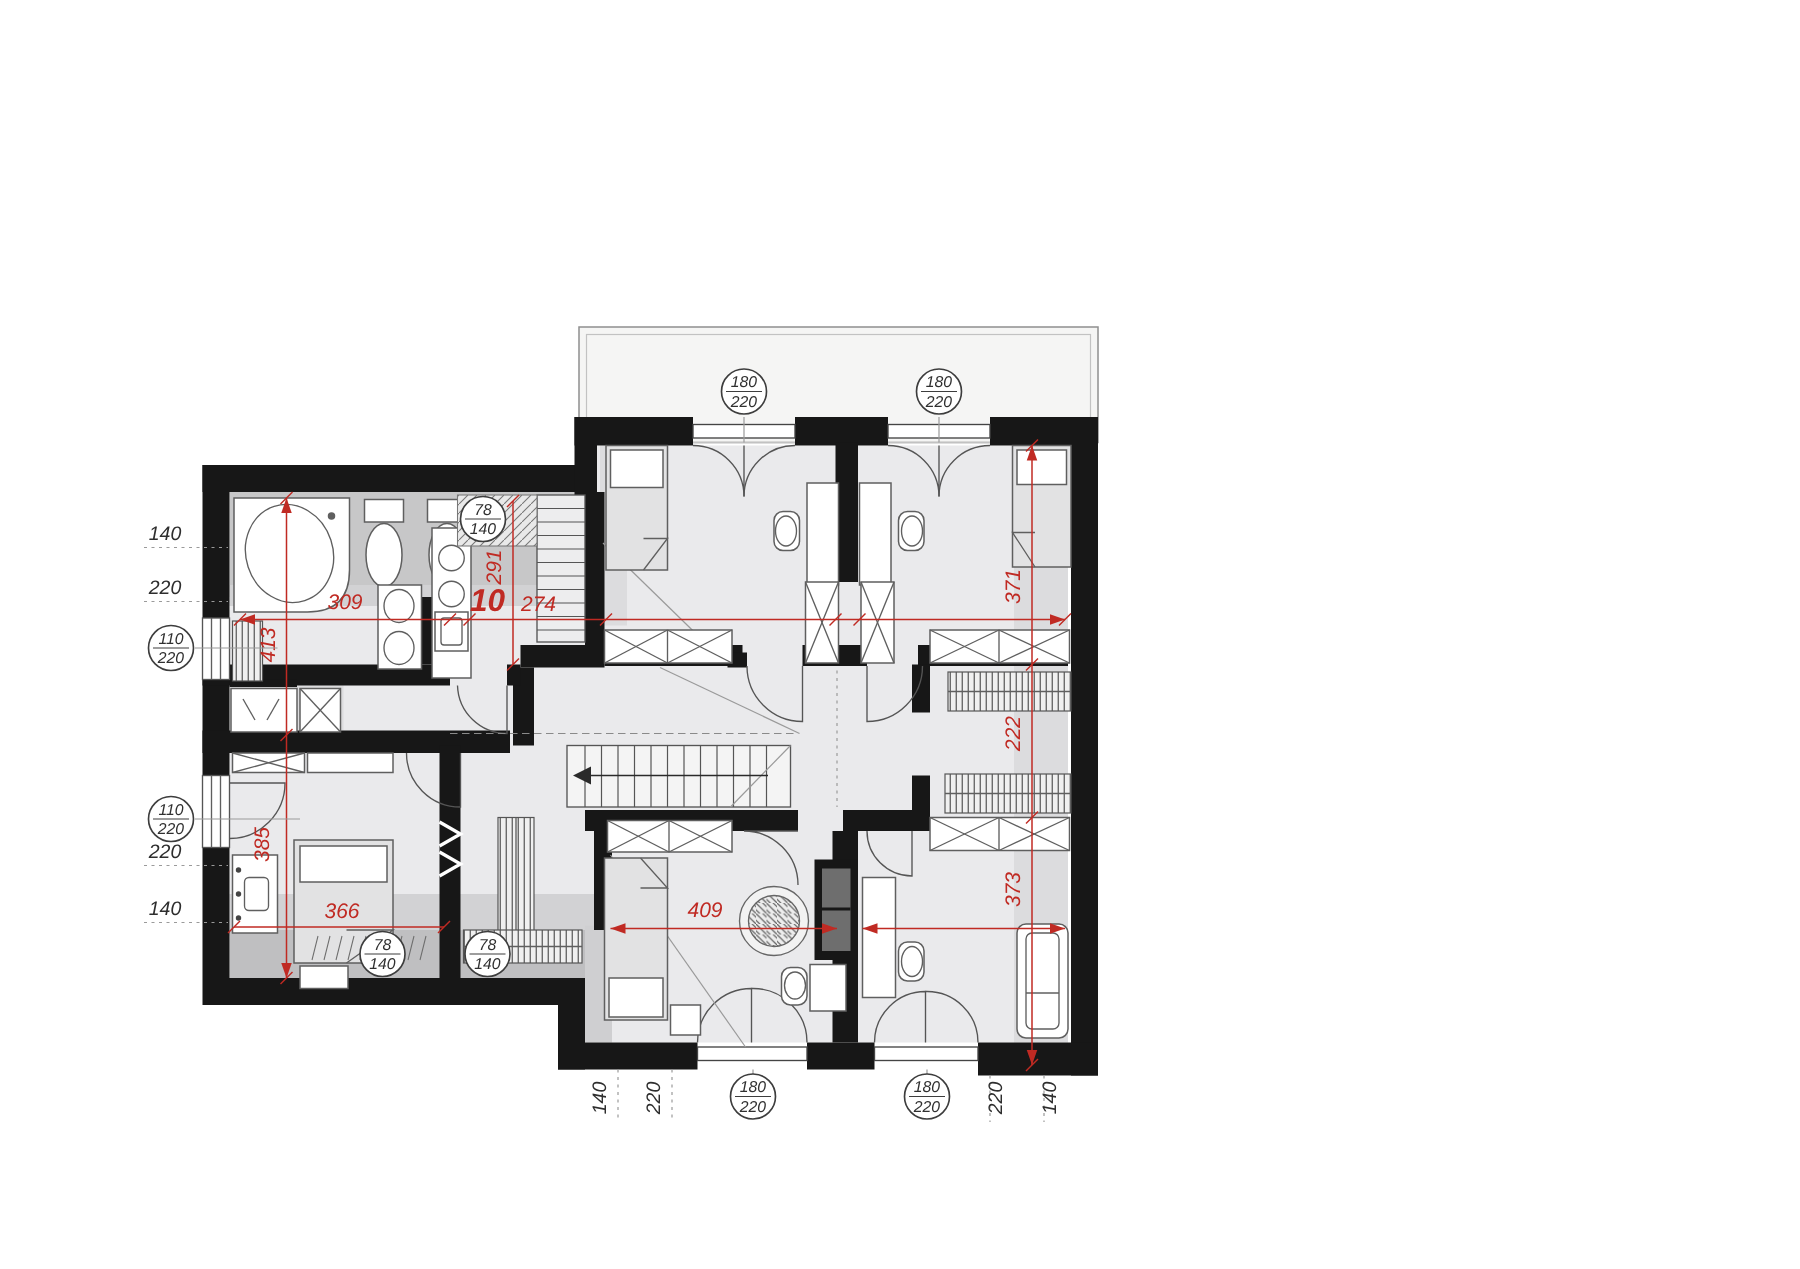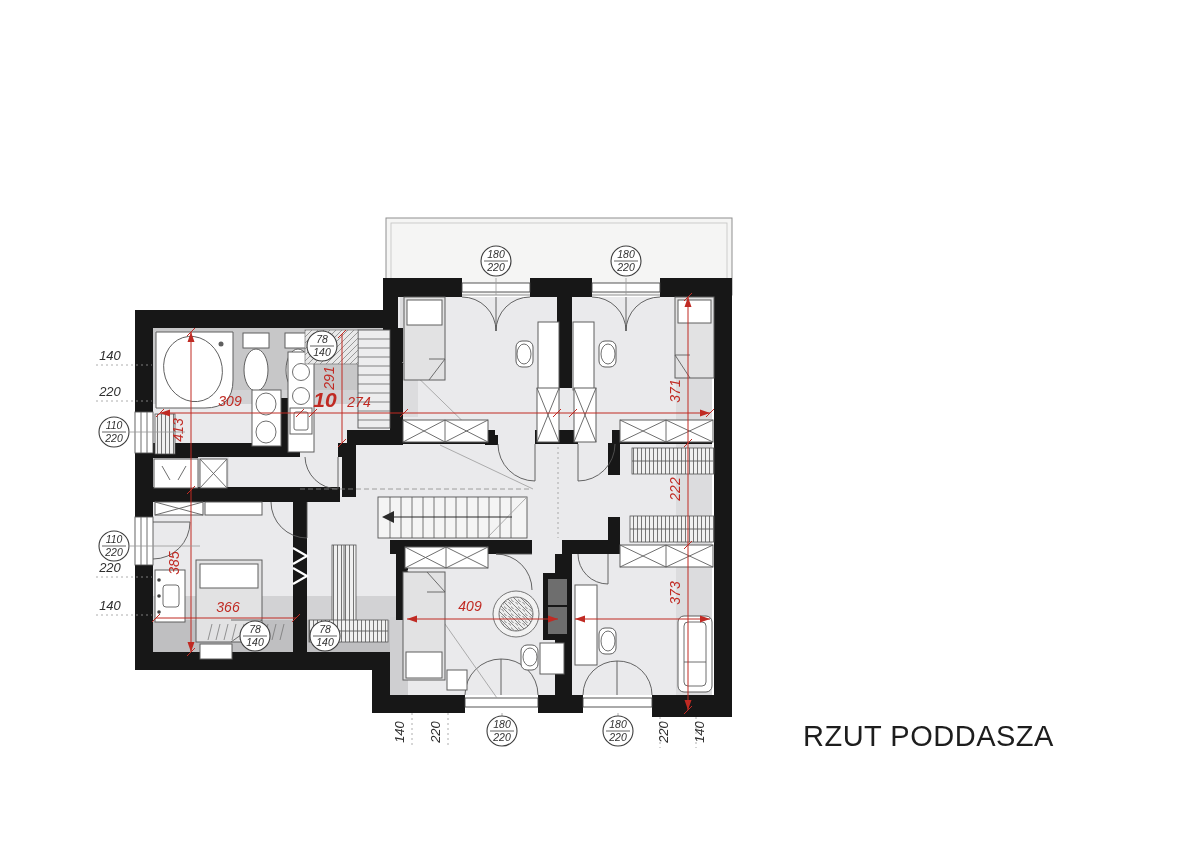--- a/index.html
+++ b/index.html
@@ -514,14 +514,13 @@
     <line class="dot" x1="448" y1="713" x2="448" y2="748"></line>
     <line class="dot" x1="660" y1="717" x2="660" y2="748"></line>
     <line class="dot" x1="696" y1="717" x2="696" y2="748"></line>
     <text class="edget" x="404" y="732" text-anchor="middle" transform="rotate(-90 404 732)">140</text>
     <text class="edget" x="440" y="732" text-anchor="middle" transform="rotate(-90 440 732)">220</text>
     <text class="edget" x="668" y="732" text-anchor="middle" transform="rotate(-90 668 732)">220</text>
     <text class="edget" x="704" y="732" text-anchor="middle" transform="rotate(-90 704 732)">140</text>
   </g>
 </svg>
 
-<div id="plan-title">RZUT PODDASZA</div>
 </div>
 
 </body></html>

